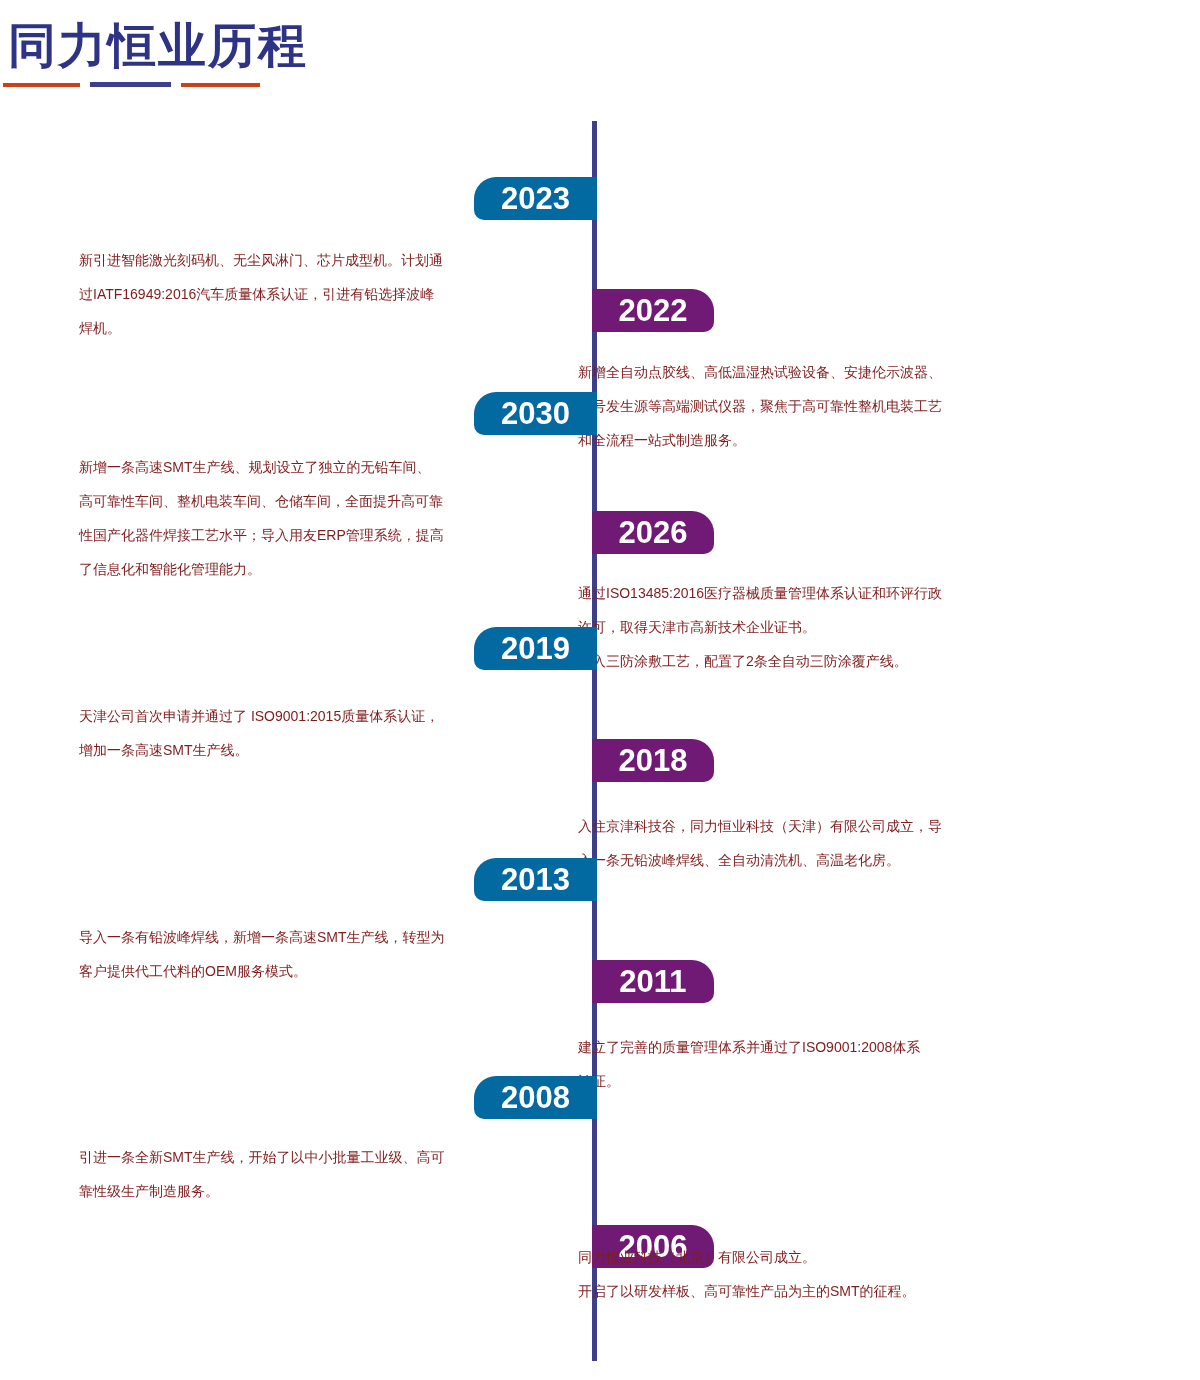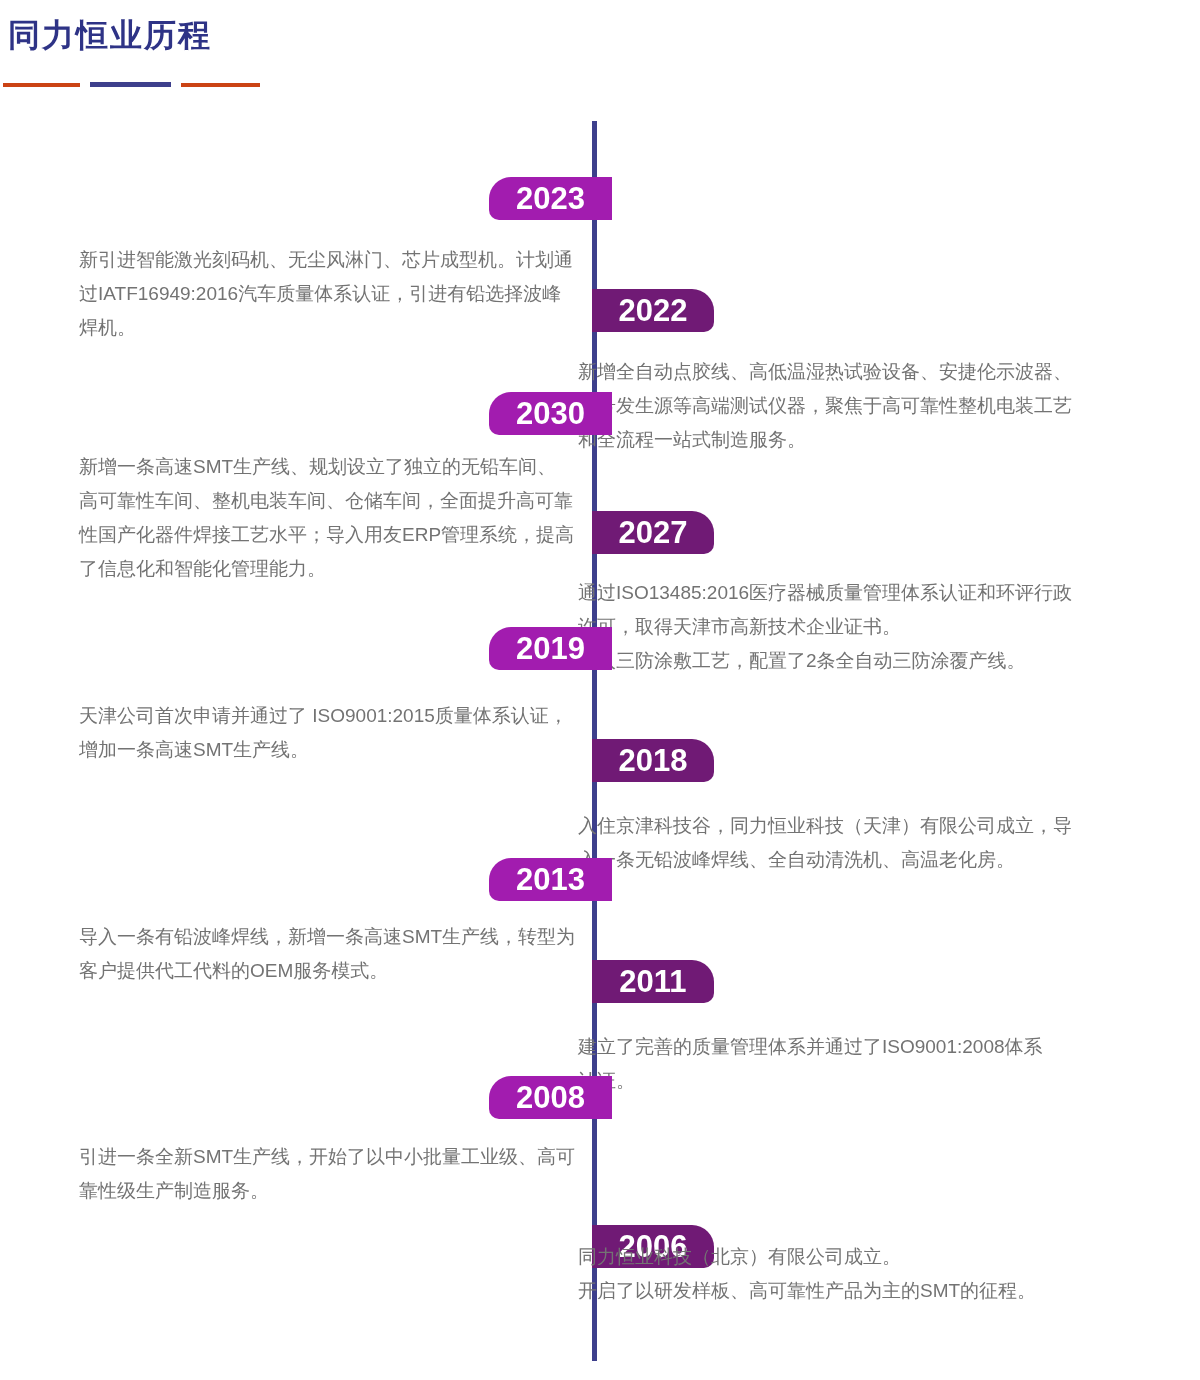--- a/index.html
+++ b/index.html
@@ -4,50 +4,50 @@
 <style>
   html,body{margin:0;padding:0;}
   body{
     width:1200px;height:1380px;position:relative;background:#ffffff;
     font-family:"Liberation Sans","DejaVu Sans",sans-serif;
     overflow:hidden;
   }
   
   .page-title{
     position:absolute;left:8px;top:14px;
-    font-size:32px;font-weight:bold;color:#2e3386;letter-spacing:2px;
+    font-size:48px;font-weight:bold;color:#2e3386;letter-spacing:2px;
   }
   .underline-bar{position:absolute;top:83px;height:4px;}
   .bar-orange{background:#cb4314;}
   .bar-navy{background:#3d3f8c;top:82px;height:5px;}
   .bar-1{left:3px;width:77px;}
   .bar-2{left:90px;width:81px;}
   .bar-3{left:181px;width:79px;}
   
   .axis{
     position:absolute;left:592px;top:121px;width:5px;height:1240px;
     background:#3d3f8c;
   }
   
   .badge{
     position:absolute;height:43px;line-height:43px;
     font-size:31px;font-weight:bold;color:#ffffff;text-align:center;
   }
   .badge.left{
-    left:489px;width:123px;background:#a21caf;
+    left:474px;width:123px;background:#0369a1;
     border-radius:22px 0 0 10px;
   }
   .badge.right{
     left:592px;width:122px;background:#701a75;
     border-radius:0 22px 10px 0;
   }
   
   .desc{
     position:absolute;
-    font-size:19px;line-height:34px;color:#737373;
+    font-size:14px;line-height:34px;color:#7f1d1d;
     white-space:pre-line;
   }
   .desc.left{left:79px;width:510px;}
   .desc.right{left:578px;width:560px;}
 </style>
 </head>
 <body>
 
 <div class="page-title">同力恒业历程</div>
 <div class="underline-bar bar-orange bar-1"></div>
@@ -65,21 +65,21 @@
 <div class="desc right" style="top:355px">新增全自动点胶线、高低温湿热试验设备、安捷伦示波器、
 信号发生源等高端测试仪器，聚焦于高可靠性整机电装工艺
 和全流程一站式制造服务。</div>
 
 <div class="badge left" style="top:392px">2030</div>
 <div class="desc left" style="top:450px">新增一条高速SMT生产线、规划设立了独立的无铅车间、
 高可靠性车间、整机电装车间、仓储车间，全面提升高可靠
 性国产化器件焊接工艺水平；导入用友ERP管理系统，提高
 了信息化和智能化管理能力。</div>
 
-<div class="badge right" style="top:511px">2027</div>
+<div class="badge right" style="top:511px">2026</div>
 <div class="desc right" style="top:576px">通过ISO13485:2016医疗器械质量管理体系认证和环评行政
 许可，取得天津市高新技术企业证书。
 引入三防涂敷工艺，配置了2条全自动三防涂覆产线。</div>
 
 <div class="badge left" style="top:627px">2019</div>
 <div class="desc left" style="top:699px">天津公司首次申请并通过了 ISO9001:2015质量体系认证，
 增加一条高速SMT生产线。</div>
 
 <div class="badge right" style="top:739px">2018</div>
 <div class="desc right" style="top:809px">入住京津科技谷，同力恒业科技（天津）有限公司成立，导

